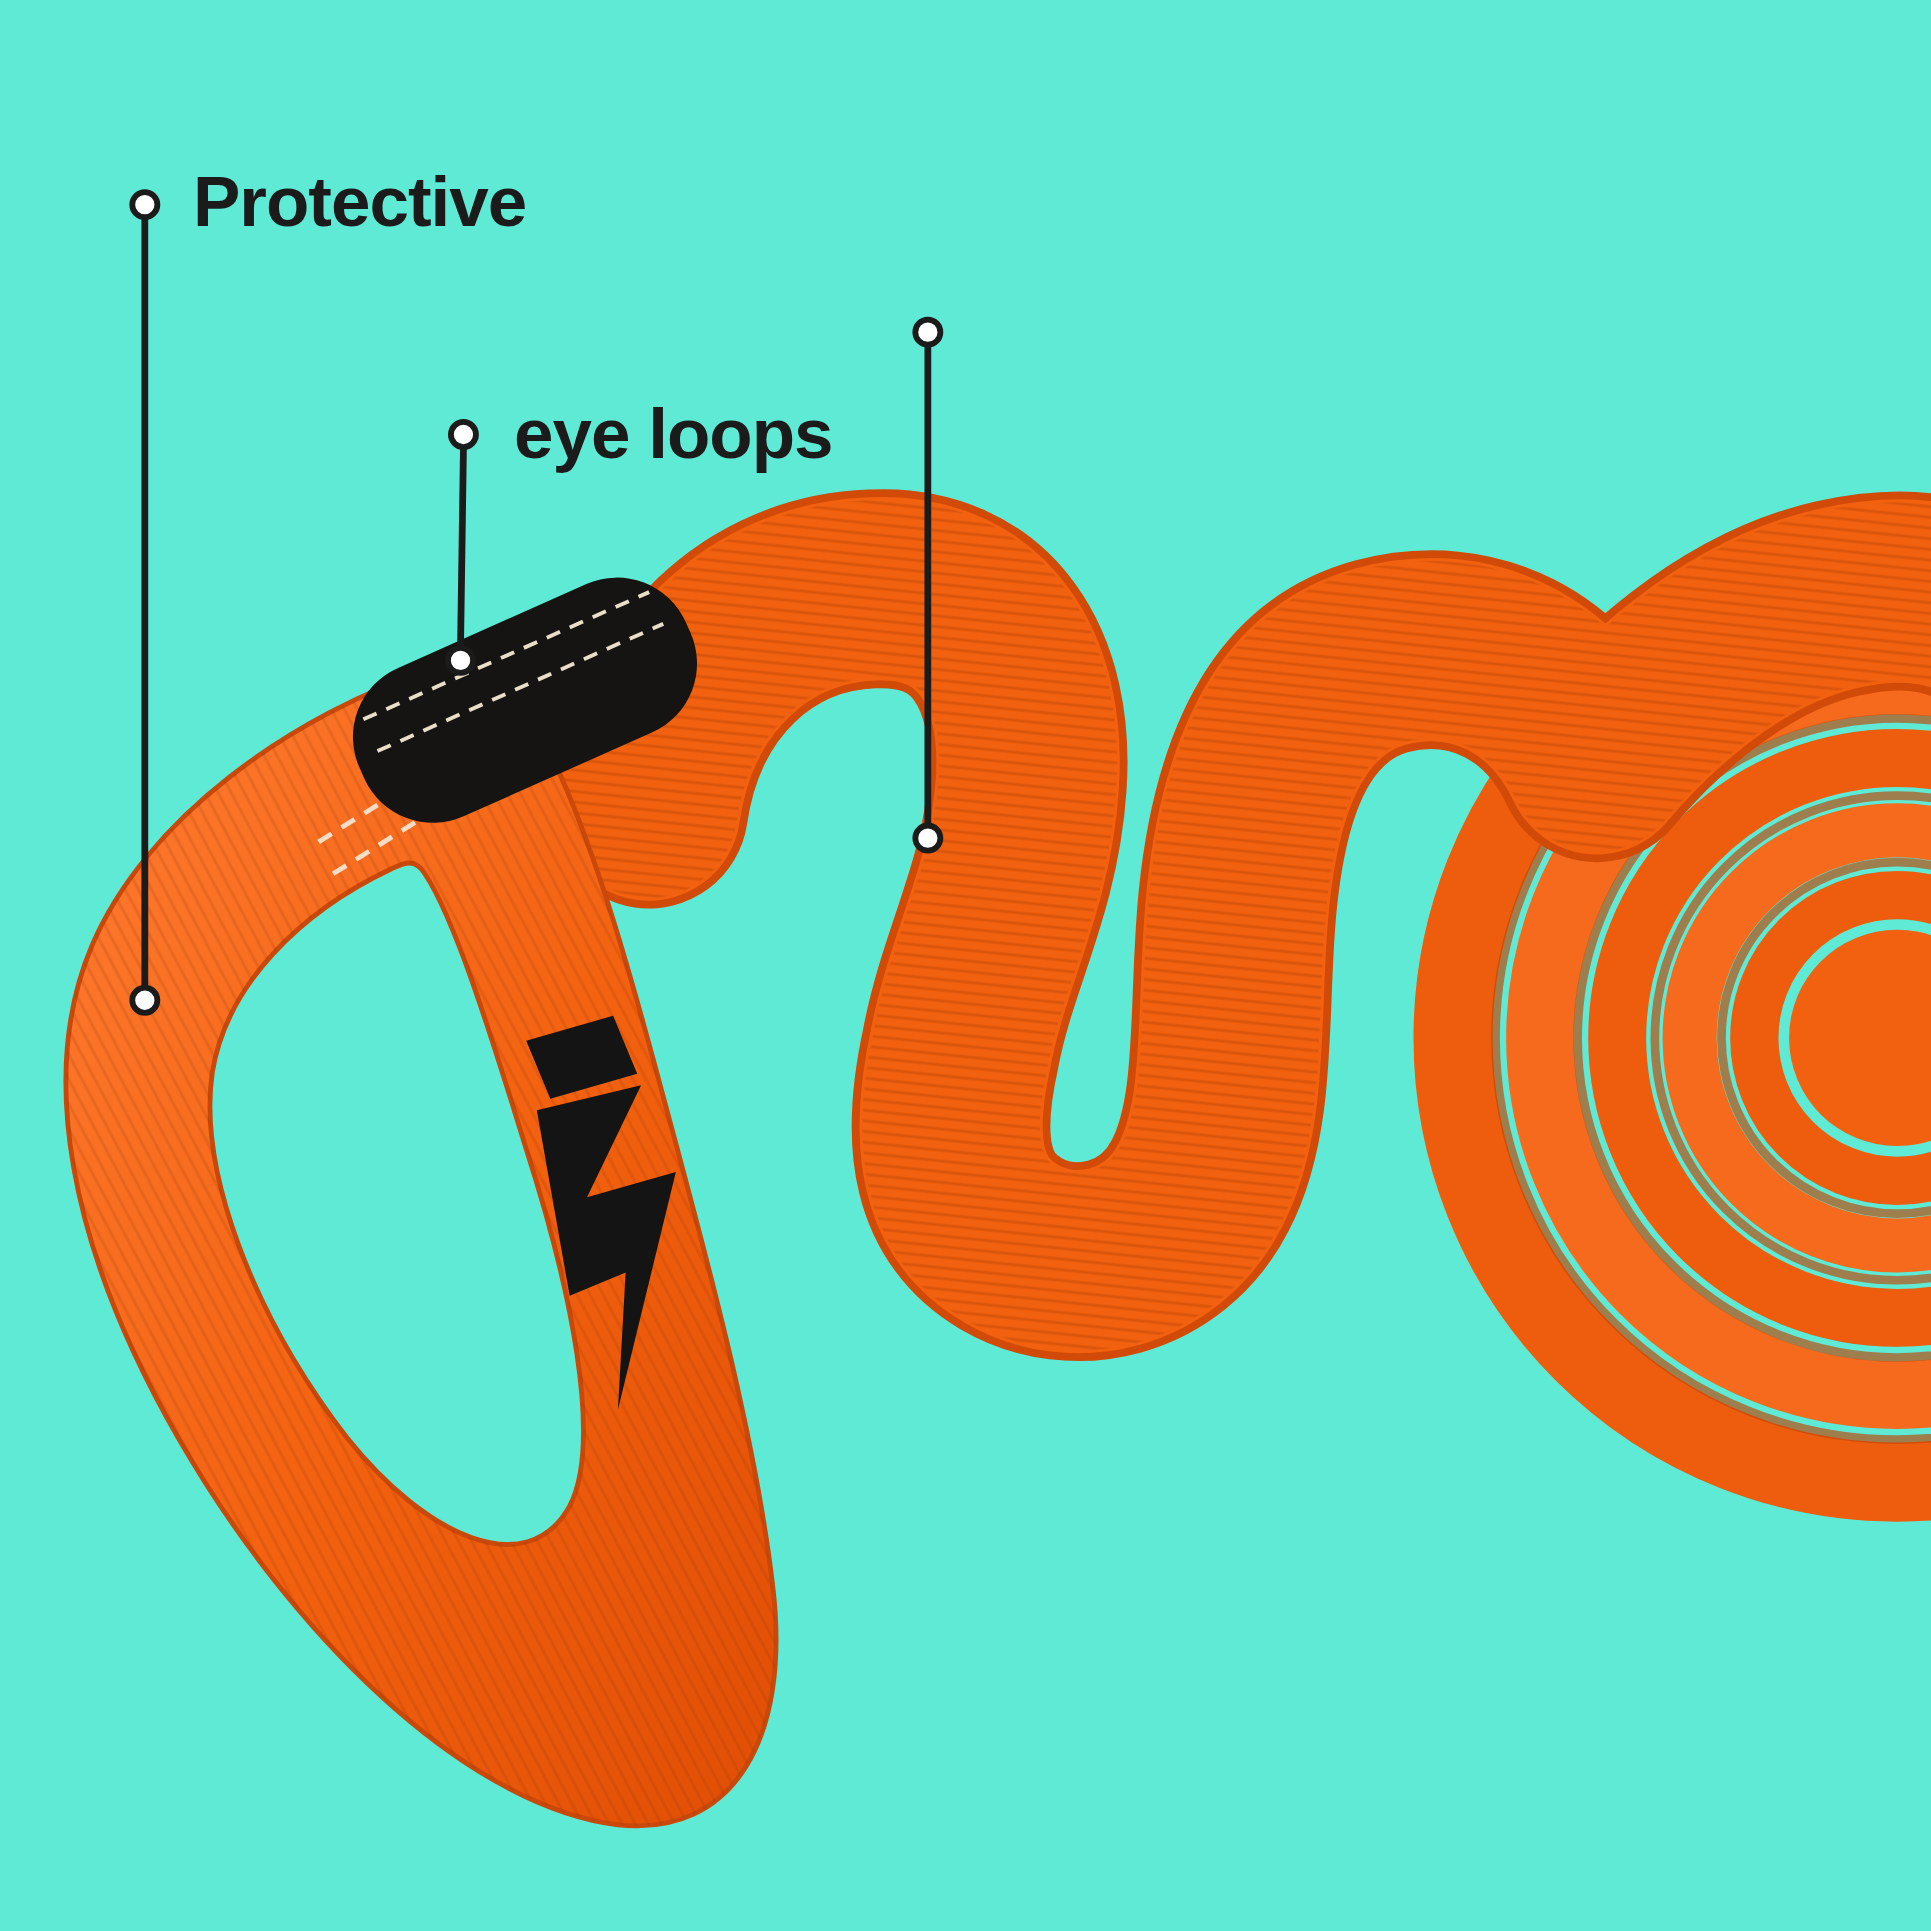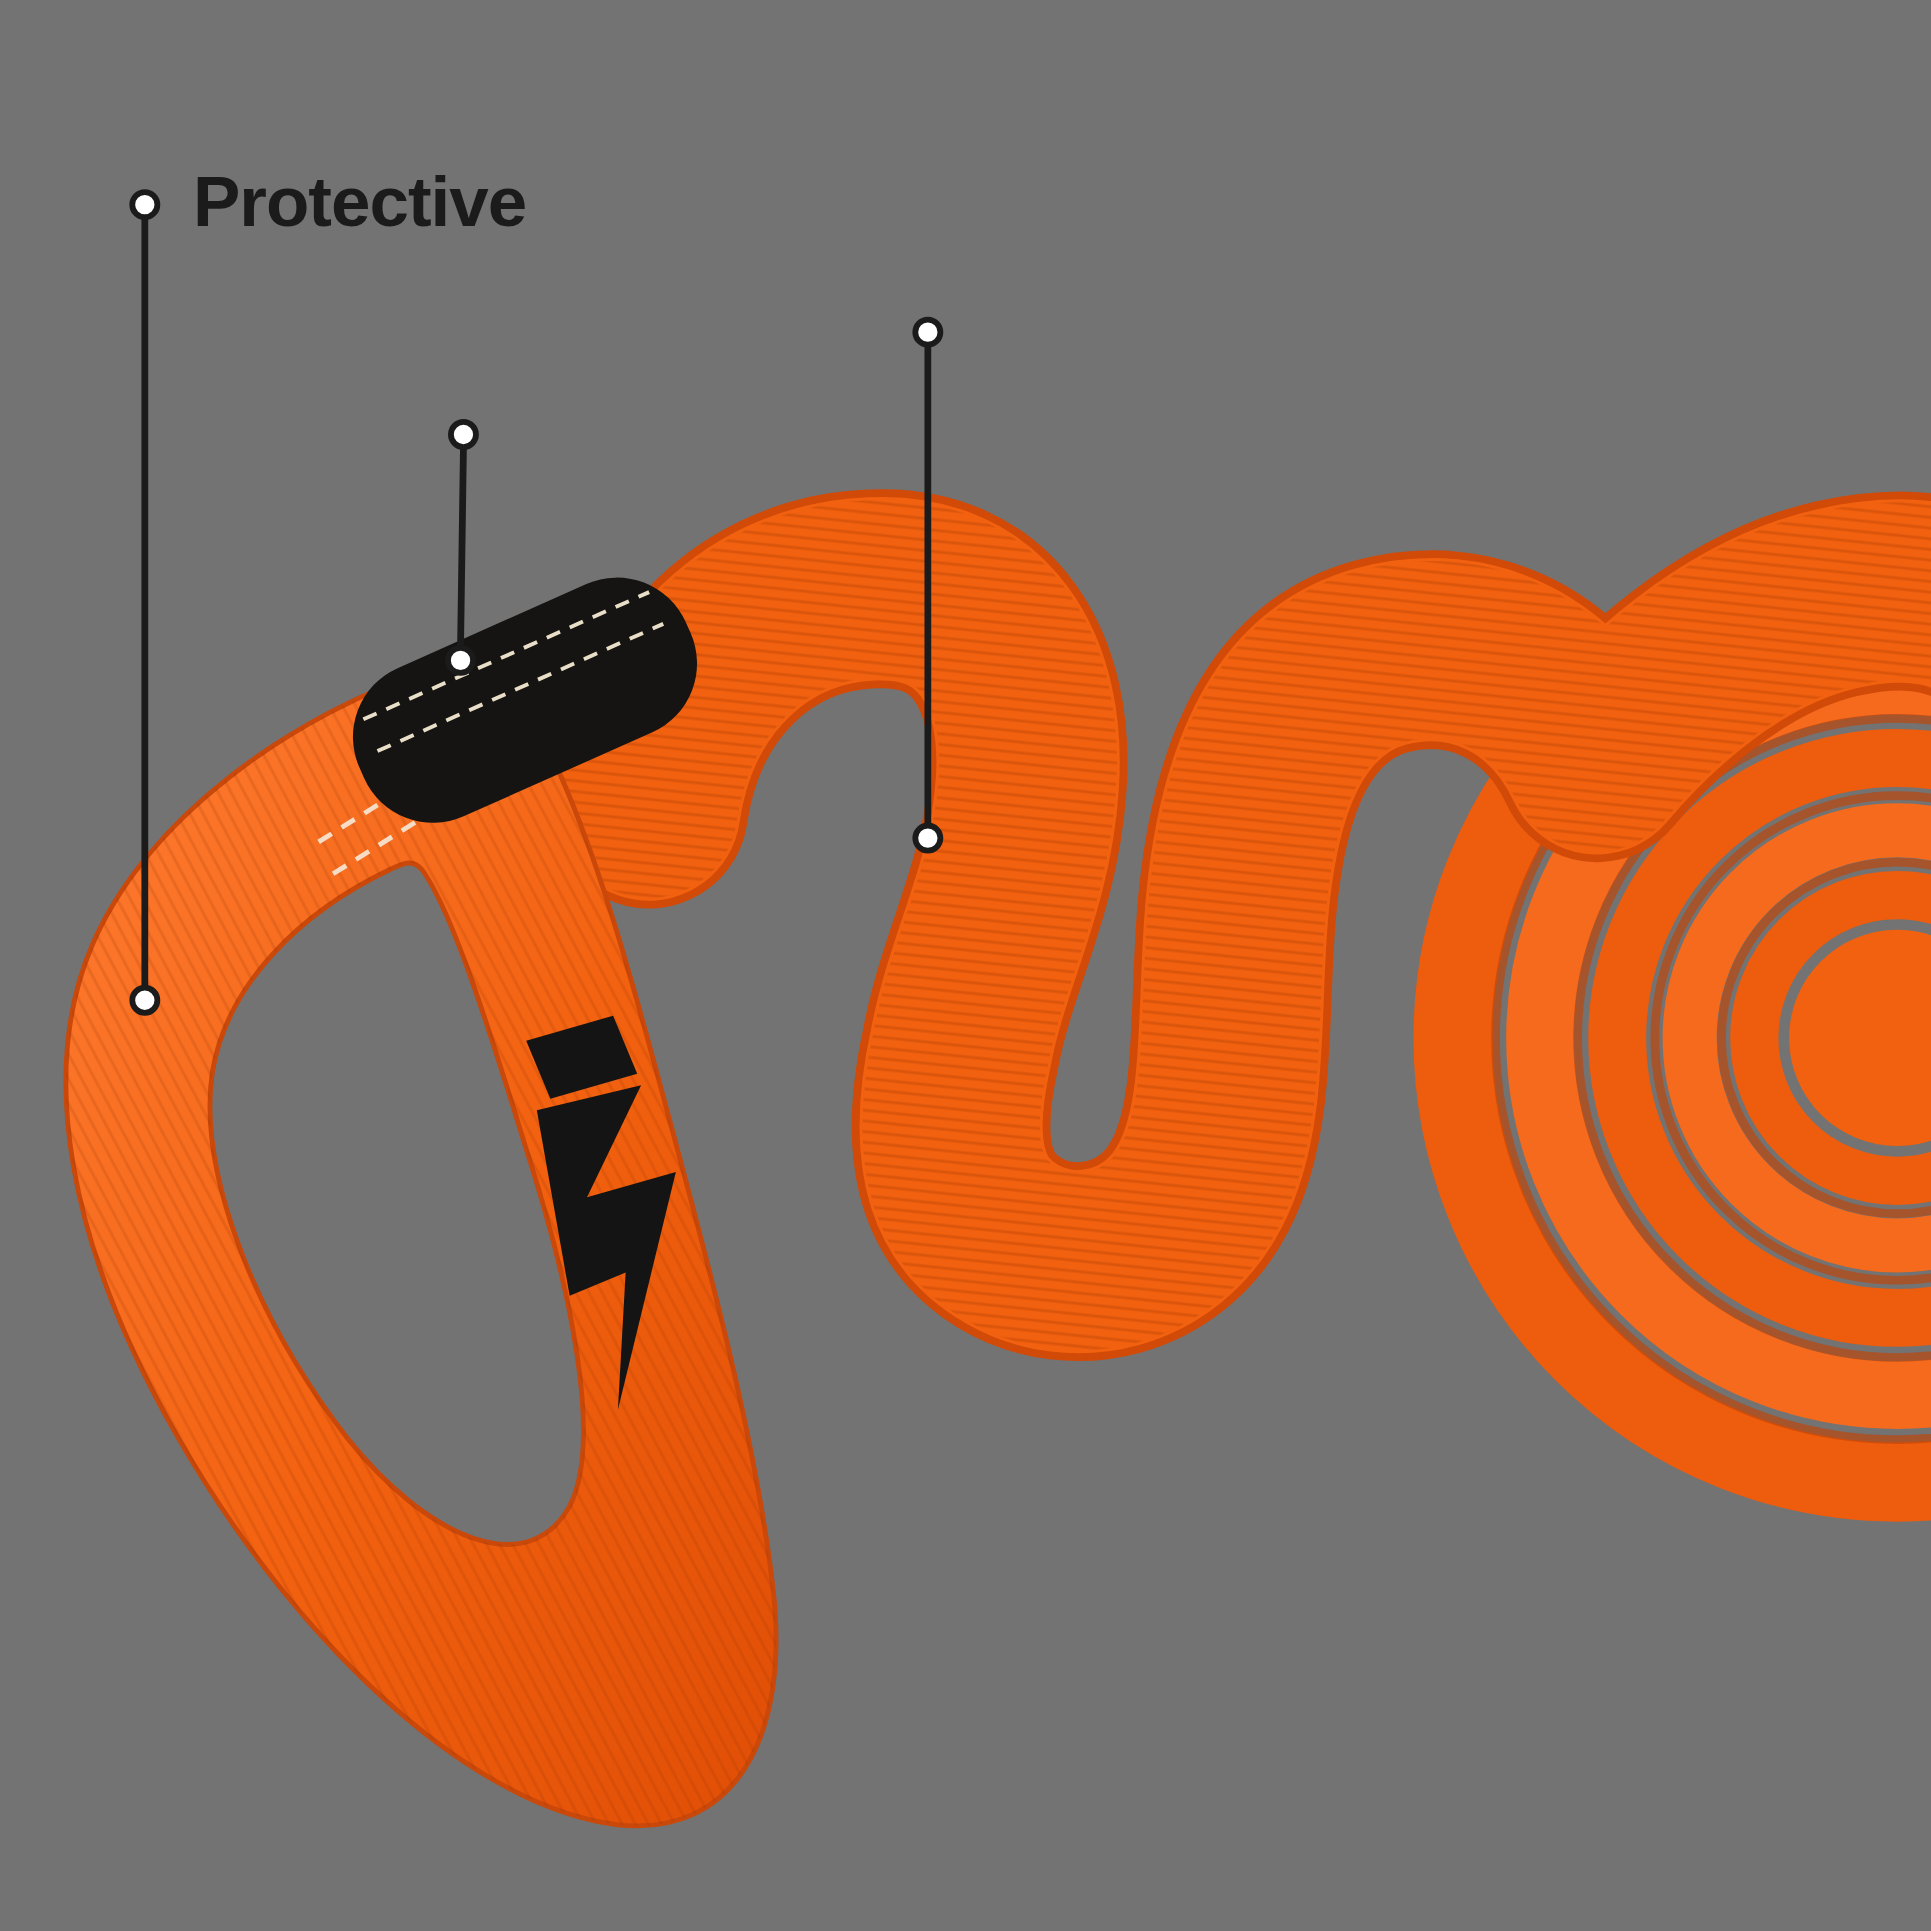--- a/index.html
+++ b/index.html
@@ -1,20 +1,20 @@
 <!DOCTYPE html>
 <html><head>
 <meta charset="utf-8">
 <style>
   html, body { margin: 0; padding: 0; background: #ffffff; }
   #stage {
     position: relative;
     width: 1931px;
     height: 1931px;
-    background: #737373;
+    background: #5eead4;
     overflow: hidden;
     font-family: "Liberation Sans", sans-serif;
   }
   #art {
     position: absolute;
     left: 0; top: 0;
     width: 1931px; height: 1931px;
   }
   .label {
     position: absolute;
@@ -120,17 +120,18 @@
       <circle cx="961" cy="344" r="13" fill="#ffffff" stroke-width="6"></circle>
       <circle cx="961" cy="868" r="13" fill="#ffffff" stroke-width="6"></circle>
     </g>
   </svg>
 
   <div class="label" style="left:193px; top:154px;">
     <span>Protective</span>
   </div>
 
   <div class="label" style="left:514px; top:386px;">
+    <span>eye loops</span>
   </div>
 
 
 </div>
 
 
 </body></html>

